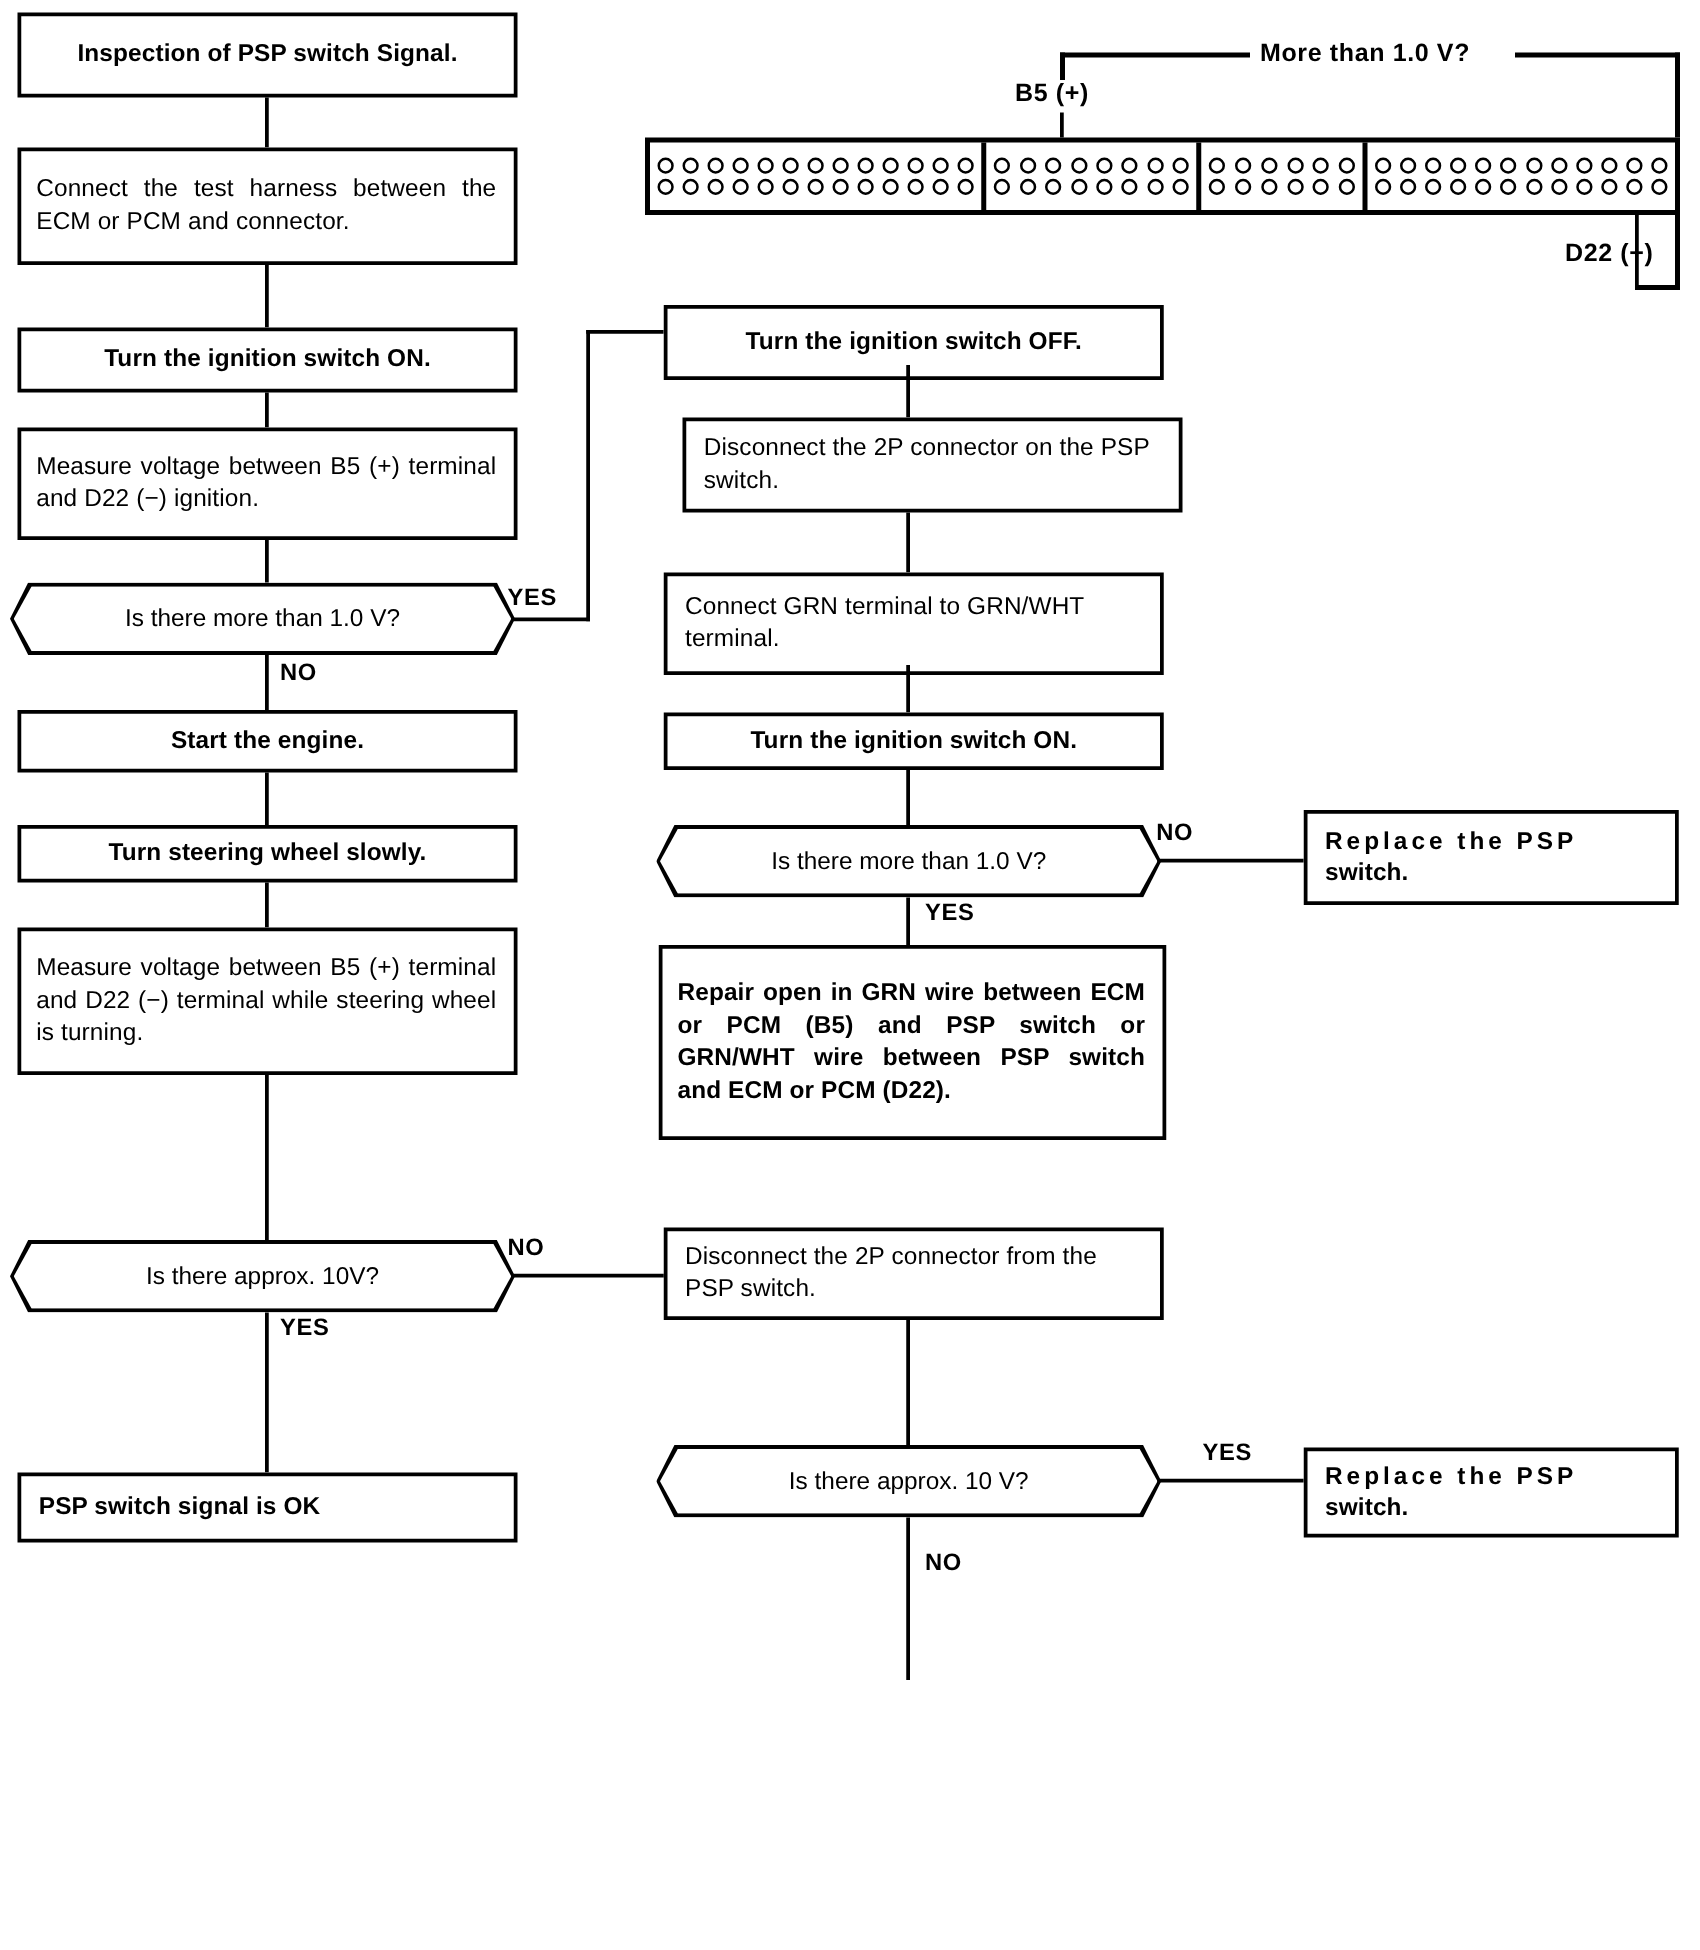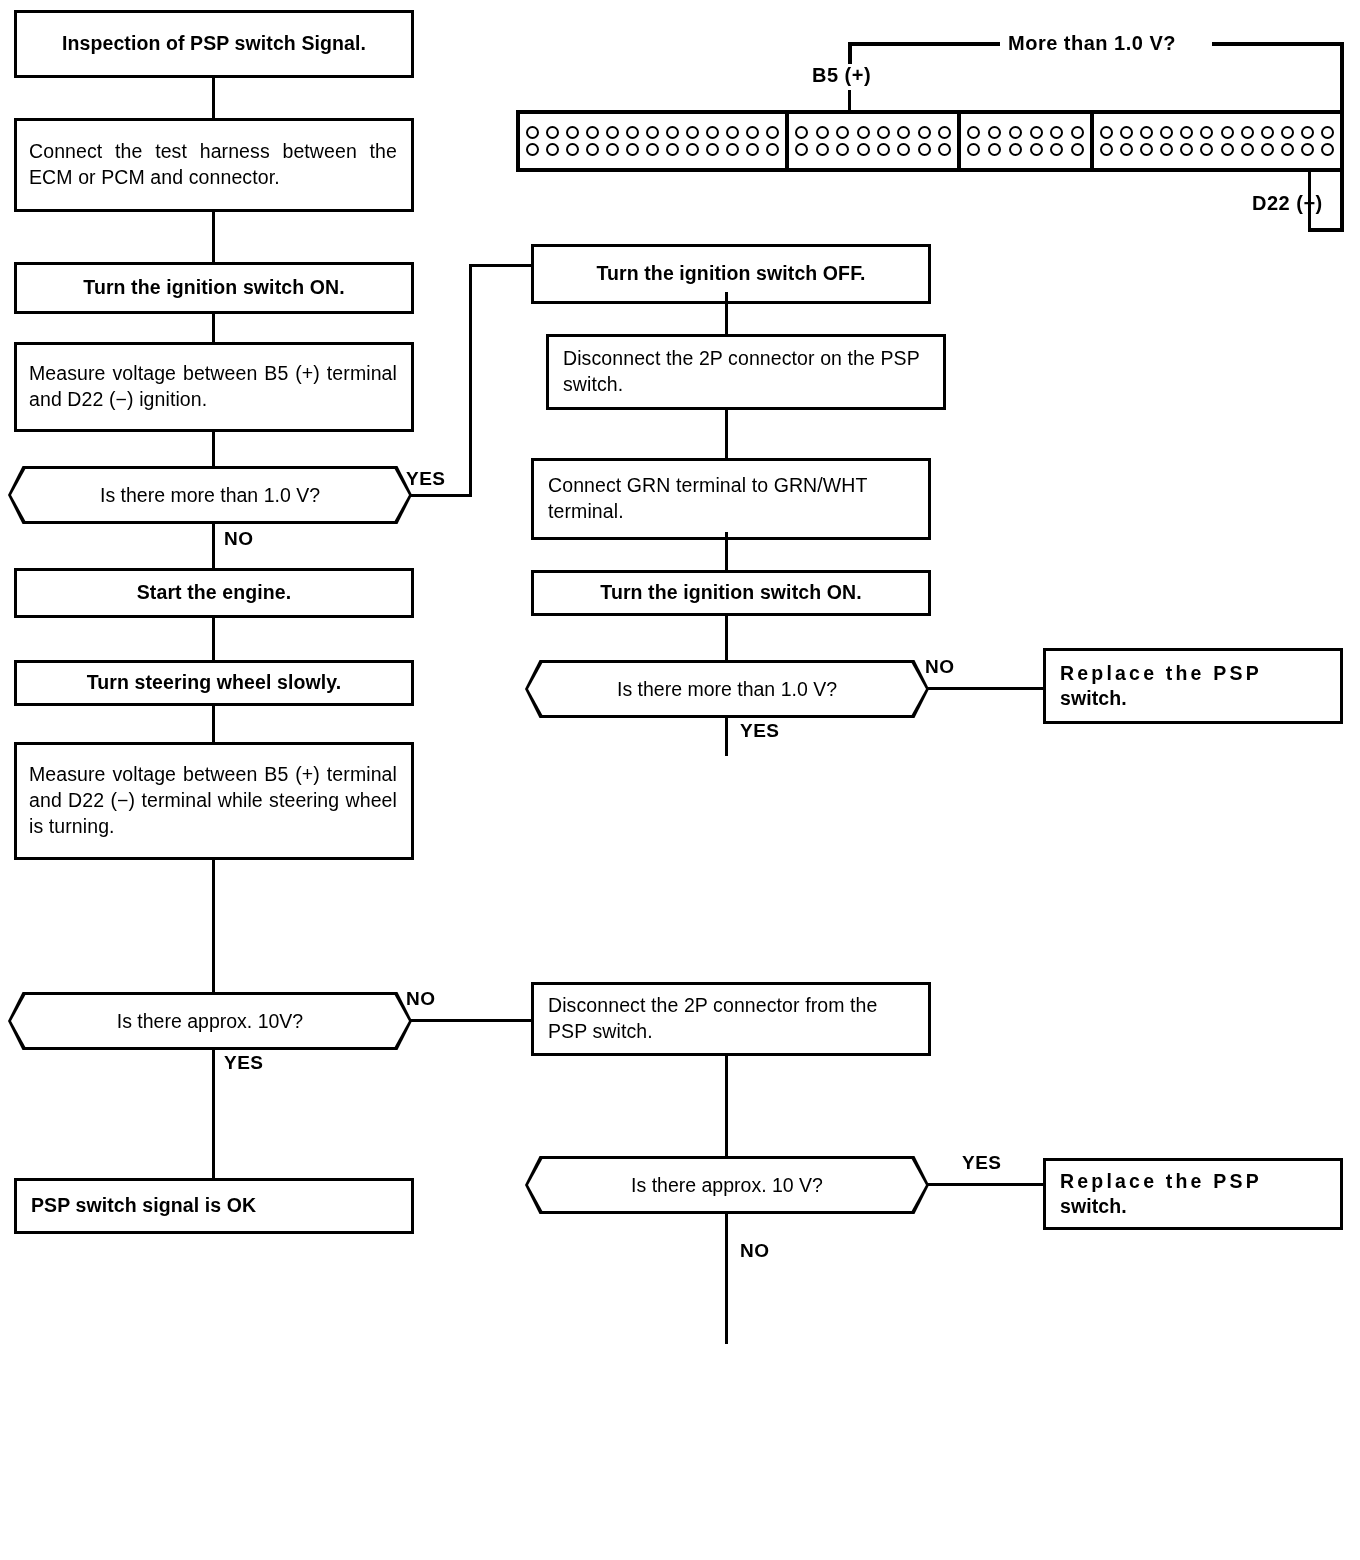--- a/index.html
+++ b/index.html
@@ -353,20 +353,23 @@
   <div class="hline" style="left:927px; top:687px; width:116px; height:3px;"></div>
 
   <div class="node bold" style="left:1043px; top:648px; width:300px; height:76px;">
     <span class="txt" style="line-height:1.3;"><span style="letter-spacing:3.2px;">Replace the PSP</span><br><span>switch.</span></span>
   </div>
 
   <span class="lbl" style="left:740px; top:720px;">YES</span>
 
   <div class="vline" style="left:725px; top:718px; width:3px; height:38px;"></div>
 
+  <div class="node bold just" style="left:527px; top:756px; width:406px; height:156px;">
+    <span class="txt">Repair open in GRN wire between ECM or PCM (B5) and PSP switch or GRN/WHT wire between PSP switch  and ECM or PCM (D22).</span>
+  </div>
 
   <div class="node" style="left:531px; top:982px; width:400px; height:74px;">
     <span class="txt">Disconnect the 2P connector from the PSP switch.</span>
   </div>
 
   <div class="vline" style="left:725px; top:1056px; width:3px; height:100px;"></div>
 
   <div class="decision" style="left:525px; top:1156px; width:404px; height:58px;">
     <div class="inner"></div>
     <span class="dtxt">Is there approx. 10 V?</span>

